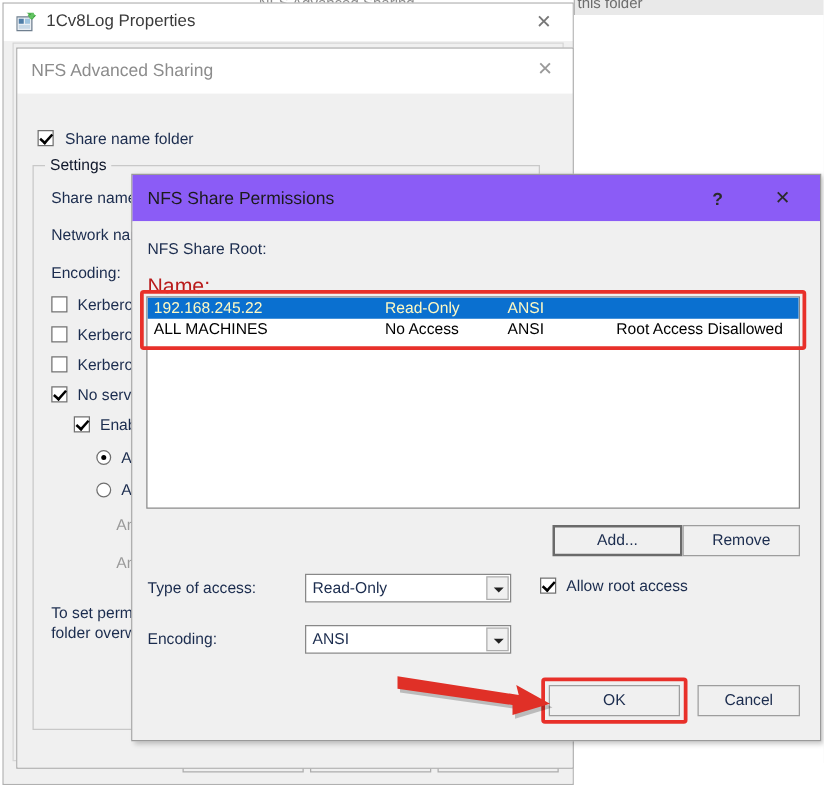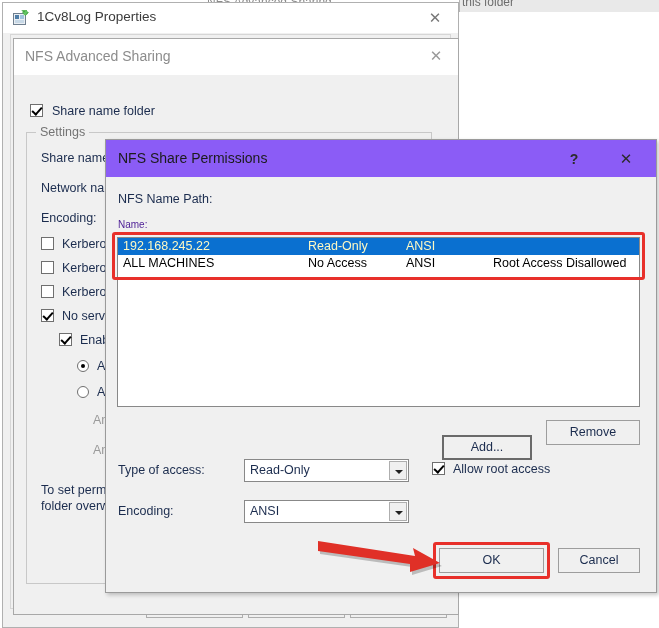--- a/index.html
+++ b/index.html
@@ -92,21 +92,21 @@
   #share-folder-row{position:absolute;left:16px;top:29px;}
   #share-folder-row .lbl{margin-left:9px;}
 
   
   #settings-group{
     position:absolute;left:12px;top:57px;width:404px;height:450px;
     border:1px solid #c8c8c8;
   }
   #settings-legend{
     position:absolute;left:9px;top:-8px;background:#f0f0f0;padding:0 4px;
-    font-size:12.5px;color:#737373;
+    font-size:12.5px;color:#0f172a;
   }
   .setrow{position:absolute;left:14px;white-space:nowrap;}
 
   
   #win-perm{
     left:105px;top:139px;width:550px;height:452px;
     background:#f0f0f0;border:1px solid #9a9a9a;
     box-shadow:2px 2px 4px rgba(0,0,0,.22);
   }
   #perm-titlebar{position:absolute;left:0;top:0;width:100%;height:37px;background:#8b5cf6;}
@@ -116,21 +116,21 @@
   }
   #perm-help{position:absolute;left:455px;top:8px;width:26px;height:22px;
     text-align:center;line-height:22px;font-size:14px;font-weight:bold;color:#2b2b2b;}
   #perm-close{position:absolute;left:505px;top:8px;width:30px;height:22px;
     text-align:center;line-height:22px;font-size:15px;color:#2b2b2b;}
   #perm-body{position:absolute;left:0;top:37px;width:100%;bottom:0;background:#f0f0f0;}
 
   #path-label{position:absolute;left:12px;top:15px;font-size:12.5px;color:#1b2c4e;white-space:nowrap;}
   #path-value{position:absolute;left:133px;top:15px;font-size:12.5px;color:#1b2c4e;
     white-space:nowrap;overflow:hidden;width:420px;}
-  #name-label{position:absolute;left:12px;top:42px;font-size:10px;color:#4c1d95;}
+  #name-label{position:absolute;left:12px;top:42px;font-size:17px;color:#b91c1c;}
 
   #perm-list{
     position:absolute;left:11px;top:60px;width:523px;height:170px;
     background:#fff;border:1px solid #888;box-sizing:border-box;overflow:hidden;
   }
   .prow{position:relative;height:17px;line-height:17px;font-size:12.5px;white-space:nowrap;}
   .prow.sel{background:#0a70d0;color:#fef9c3;}
   .prow .c1{position:absolute;left:5px;}
   .prow .c2{position:absolute;left:190px;}
   .prow .c3{position:absolute;left:288px;}
@@ -140,21 +140,21 @@
   #red-rows{
     position:absolute;left:6px;top:55px;width:533px;height:48px;
     border:3px solid #e8302a;border-radius:3px;box-sizing:border-box;pointer-events:none;
   }
 
   .win-btn{
     position:absolute;height:25px;background:#f0f0f0;border:1px solid #9d9d9d;
     font-size:12.5px;color:#1b2c4e;text-align:center;line-height:23px;
     box-sizing:border-box;cursor:default;
   }
-  #btn-add{left:336px;top:243px;width:90px;border:2px solid #6a6a6a;line-height:21px;margin-top:15px;}
+  #btn-add{left:336px;top:243px;width:104px;border:2px solid #6a6a6a;line-height:21px;}
   #btn-remove{left:440px;top:243px;width:94px;}
 
   #lbl-type{position:absolute;left:12px;top:286px;font-size:12.5px;color:#1b2c4e;}
   #lbl-enc{position:absolute;left:12px;top:327px;font-size:12.5px;color:#1b2c4e;}
 
   .combo{
     position:absolute;width:165px;height:23px;background:#fff;border:1px solid #888;
     box-sizing:border-box;
   }
   .combo .txt{position:absolute;left:5px;top:3px;font-size:12.5px;color:#1b2c4e;}
@@ -257,21 +257,21 @@
 <div id="win-perm" class="abs">
 
   <div id="perm-titlebar">
     <div id="perm-title">NFS Share Permissions</div>
     <div id="perm-help">?</div>
     <div id="perm-close">✕</div>
   </div>
 
   <div id="perm-body">
 
-    <div id="path-label">NFS Name Path:</div>
+    <div id="path-label">NFS Share Root:</div>
     <div id="name-label">Name:</div>
 
     <div id="perm-list">
       <div class="prow sel">
         <span class="c1">192.168.245.22</span>
         <span class="c2">Read-Only</span>
         <span class="c3">ANSI</span>
       </div>
       <div class="prow">
         <span class="c1">ALL MACHINES</span>

